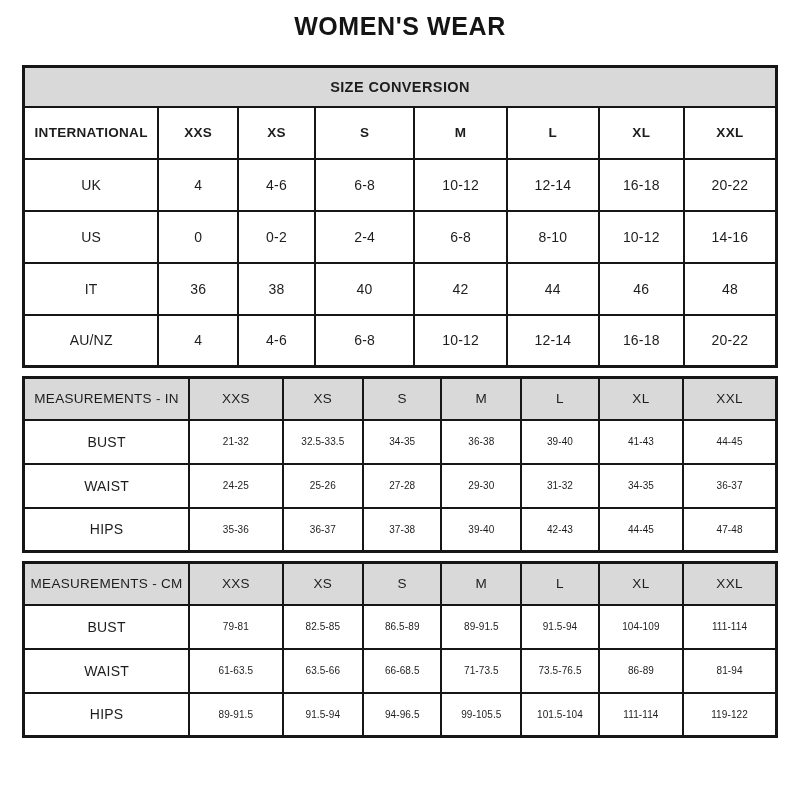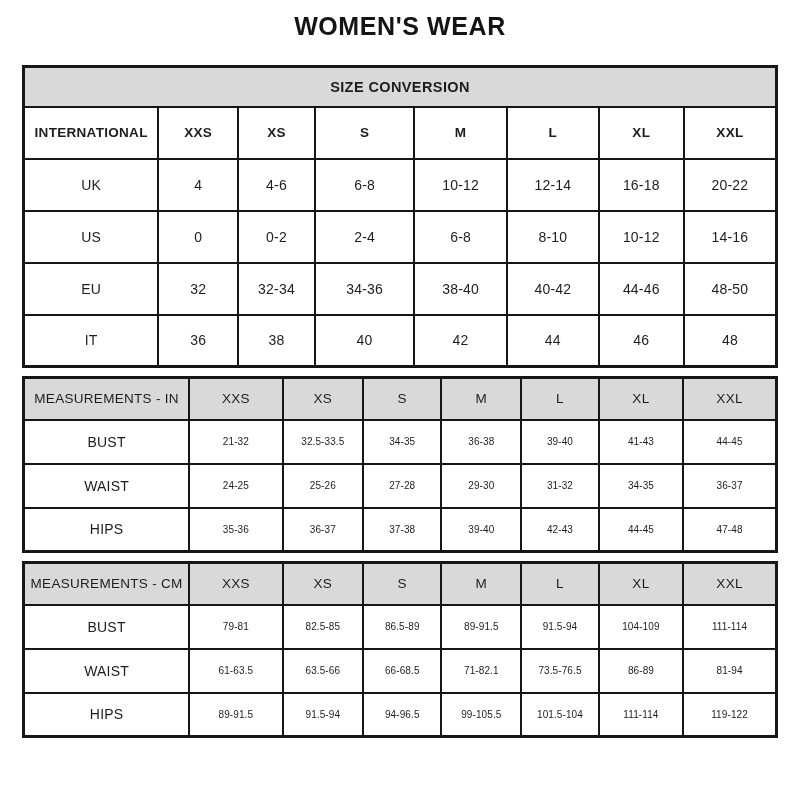--- a/index.html
+++ b/index.html
@@ -105,38 +105,38 @@
       <td class="row-label">US</td>
       <td>0</td>
       <td>0-2</td>
       <td>2-4</td>
       <td>6-8</td>
       <td>8-10</td>
       <td>10-12</td>
       <td>14-16</td>
     </tr>
     <tr>
-      <td class="row-label">EU</td>
-      <td>32</td>
-      <td>32-34</td>
-      <td>34-36</td>
-      <td>38-40</td>
-      <td>40-42</td>
-      <td>44-46</td>
-      <td>48-50</td>
-    </tr>
-    <tr>
       <td class="row-label">IT</td>
       <td>36</td>
       <td>38</td>
       <td>40</td>
       <td>42</td>
       <td>44</td>
       <td>46</td>
       <td>48</td>
+    </tr>
+    <tr>
+      <td class="row-label">AU/NZ</td>
+      <td>4</td>
+      <td>4-6</td>
+      <td>6-8</td>
+      <td>10-12</td>
+      <td>12-14</td>
+      <td>16-18</td>
+      <td>20-22</td>
     </tr>
   </tbody>
     </table>
 
   <table class="tm">
     <colgroup>
       <col style="width:22.0%">
         <col style="width:12.4%">
         <col style="width:10.7%">
         <col style="width:10.4%">
@@ -219,21 +219,21 @@
       <td class="val">89-91.5</td>
       <td class="val">91.5-94</td>
       <td class="val">104-109</td>
       <td class="val">111-114</td>
     </tr>
     <tr>
       <td class="row-label">WAIST</td>
       <td class="val">61-63.5</td>
       <td class="val">63.5-66</td>
       <td class="val">66-68.5</td>
-      <td class="val">71-82.1</td>
+      <td class="val">71-73.5</td>
       <td class="val">73.5-76.5</td>
       <td class="val">86-89</td>
       <td class="val">81-94</td>
     </tr>
     <tr>
       <td class="row-label">HIPS</td>
       <td class="val">89-91.5</td>
       <td class="val">91.5-94</td>
       <td class="val">94-96.5</td>
       <td class="val">99-105.5</td>

